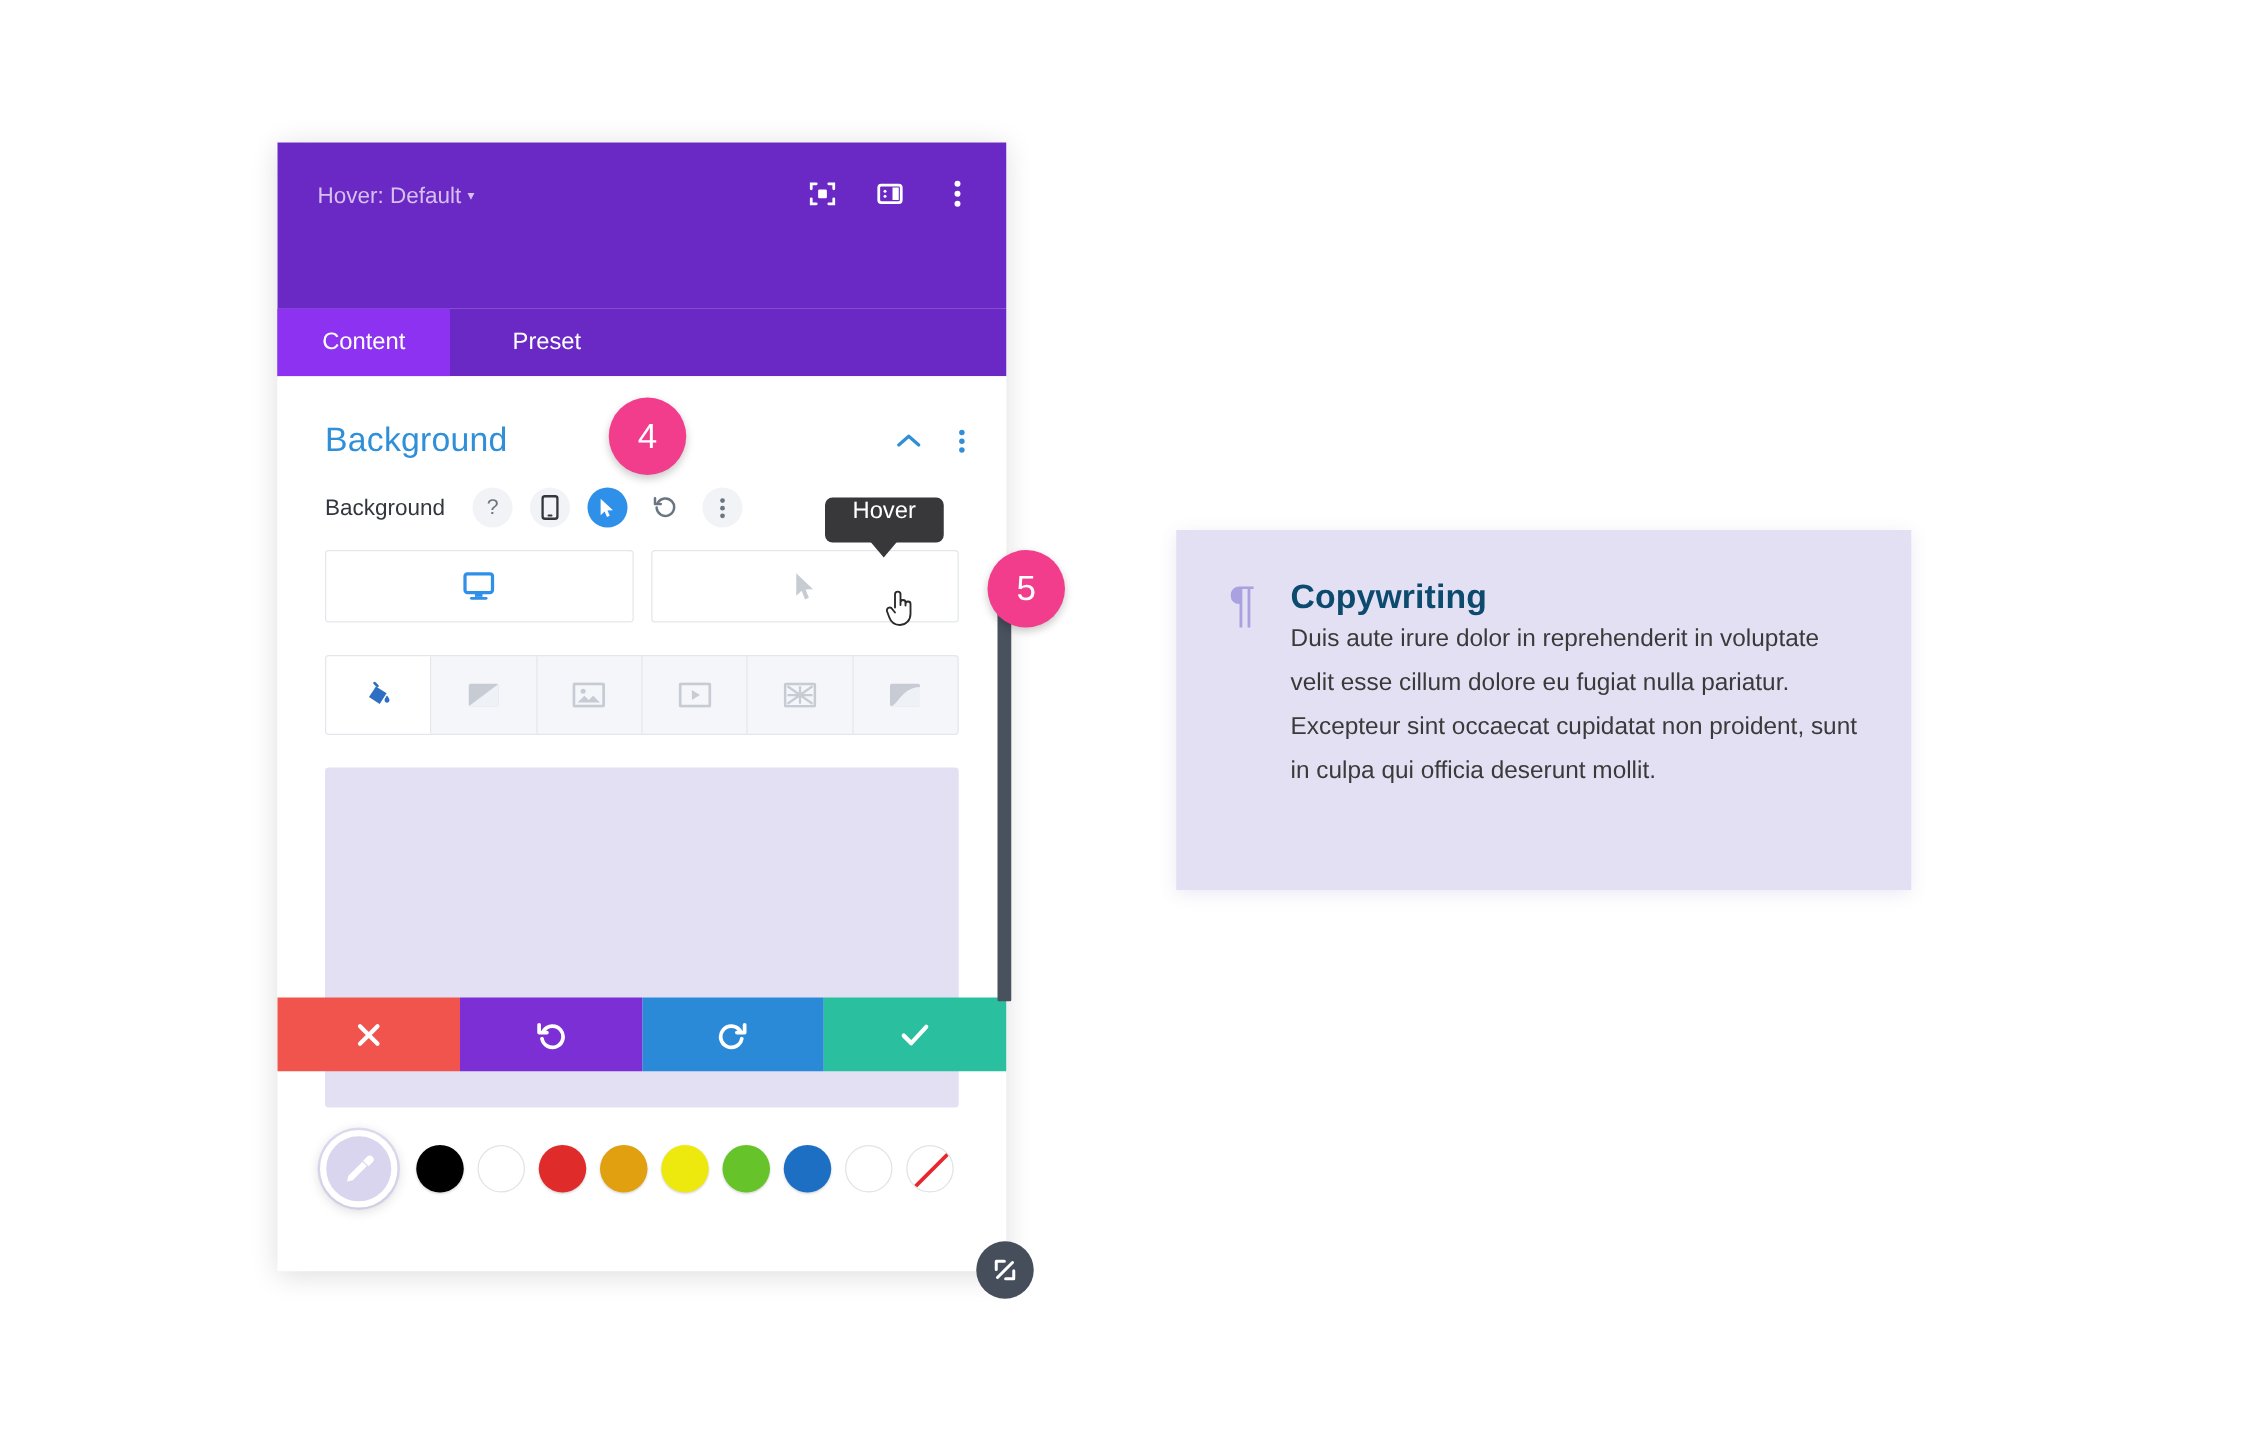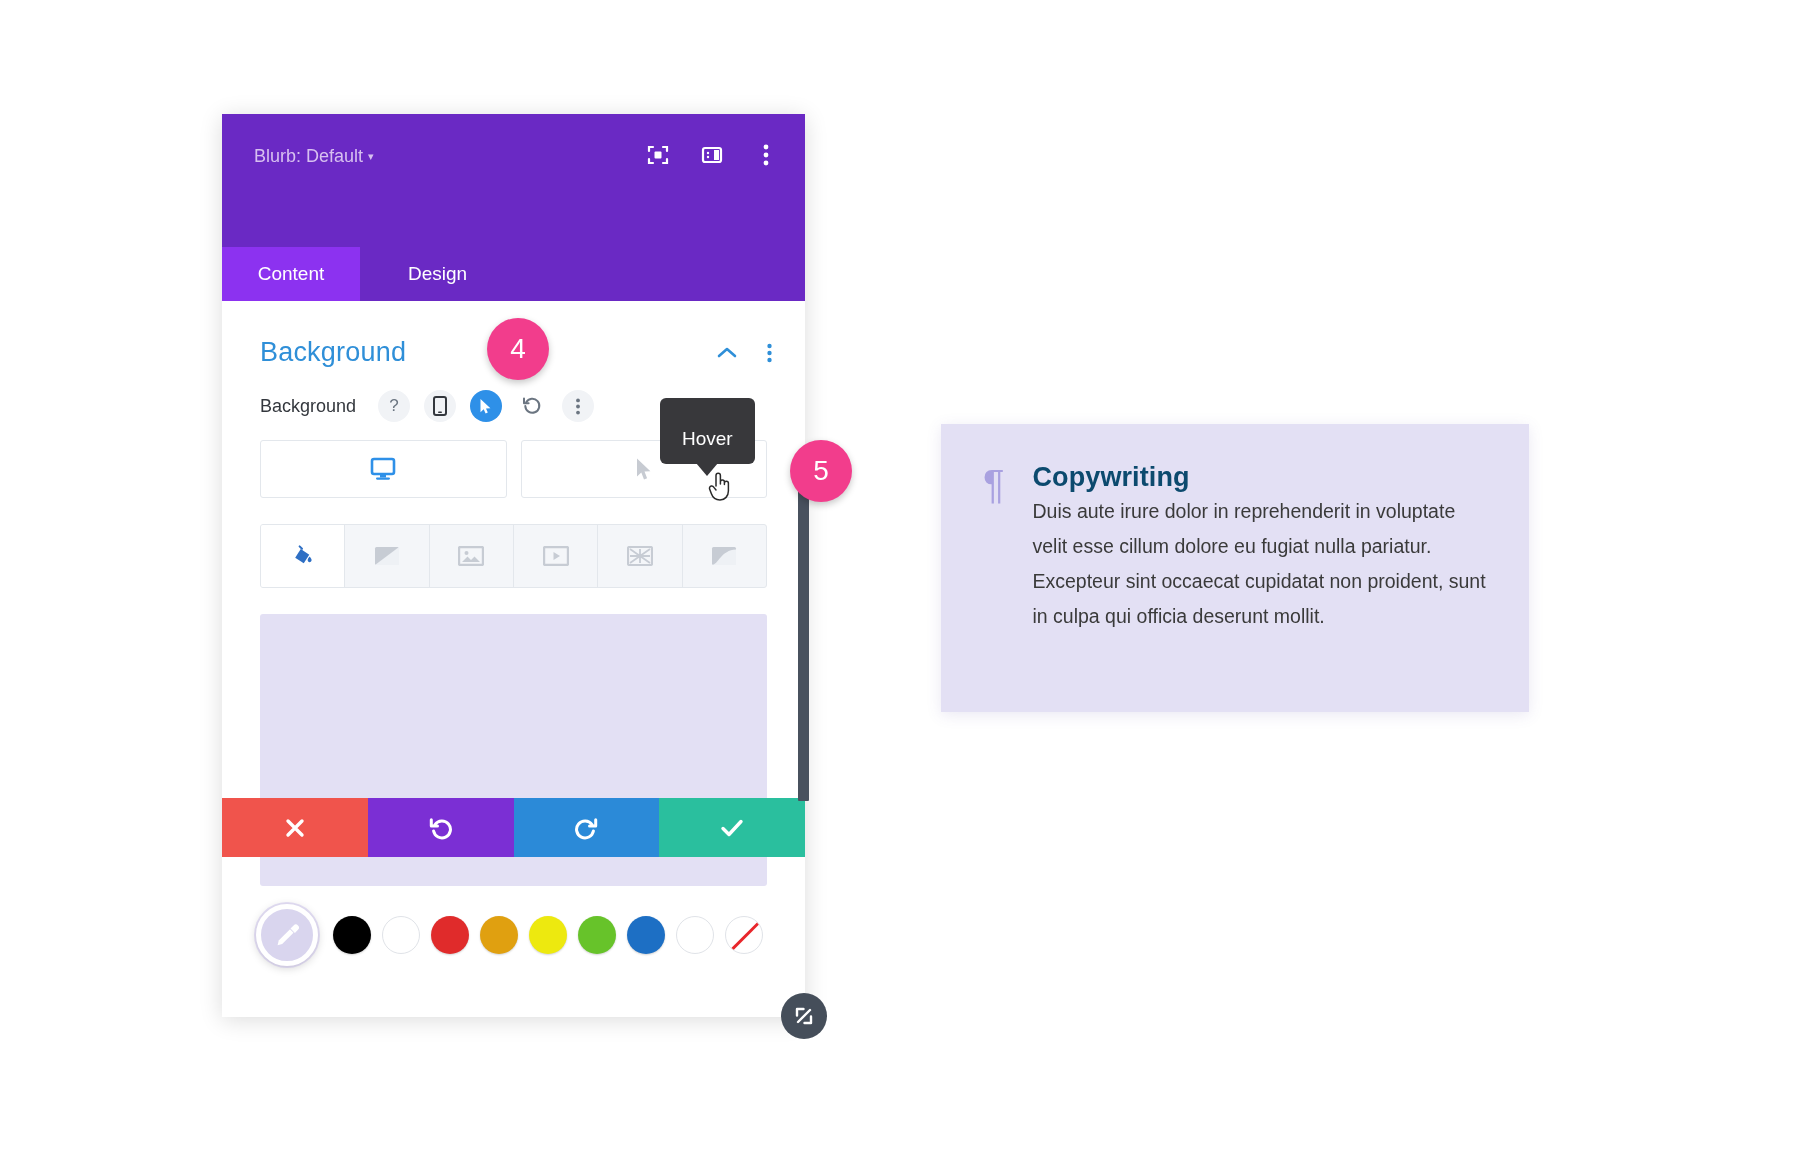--- a/index.html
+++ b/index.html
@@ -212,21 +212,21 @@
     cursor: nwse-resize;
   }
 
   
   .tooltip {
     position: absolute;
     left: 660px; top: 398px;
     background: #38383B;
     color: #ffffff;
     font-size: 19px;
-    padding: 30px 22px 14px 22px;
+    padding: 0 22px 14px 22px;
     border-radius: 6px;
   }
   .tooltip::after {
     content: "";
     position: absolute;
     left: 50%; bottom: -12px;
     margin-left: -11px;
     width: 0; height: 0;
     border-left: 11px solid transparent;
     border-right: 11px solid transparent;
@@ -286,21 +286,21 @@
 </style>
 </head>
 <body>
 
 <div class="stage">
 
   <div class="panel">
 
     <div class="panel-header">
       <div class="panel-preset">
-        <span>Blurb: Default</span><span class="preset-caret">▾</span>
+        <span>Hover: Default</span><span class="preset-caret">▾</span>
       </div>
 
       <div class="header-icons">
         <span class="hicon">
           <svg width="24" height="24" viewBox="0 0 24 24" fill="none">
             <path d="M3 8V4h4M21 8V4h-4M3 16v4h4M21 16v4h-4" stroke="#ffffff" stroke-width="2.2" stroke-linecap="round"></path>
             <rect x="8.5" y="8.5" width="7" height="7" rx="1" fill="#ffffff"></rect>
           </svg>
         </span>
         <span class="hicon">
@@ -316,21 +316,21 @@
             <circle cx="3" cy="4" r="2.4" fill="#ffffff"></circle>
             <circle cx="3" cy="12" r="2.4" fill="#ffffff"></circle>
             <circle cx="3" cy="20" r="2.4" fill="#ffffff"></circle>
           </svg>
         </span>
       </div>
     </div>
 
     <div class="tabbar">
       <div class="tab t1 active">Content</div>
-      <div class="tab t2">Design</div>
+      <div class="tab t2">Preset</div>
     </div>
 
     <div class="panel-body">
 
       <div class="section-head">
         <span class="section-title">Background</span>
         <span class="section-actions">
           <span class="sec-ico">
             <svg width="20" height="14" viewBox="0 0 20 14">
               <path d="M2 10L10 3l8 7" stroke="#2F8FD8" stroke-width="2.6" fill="none" stroke-linecap="round" stroke-linejoin="round"></path>

